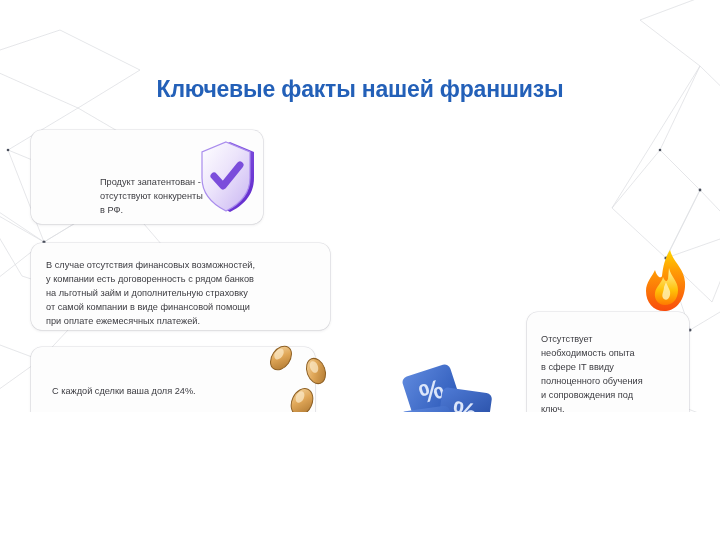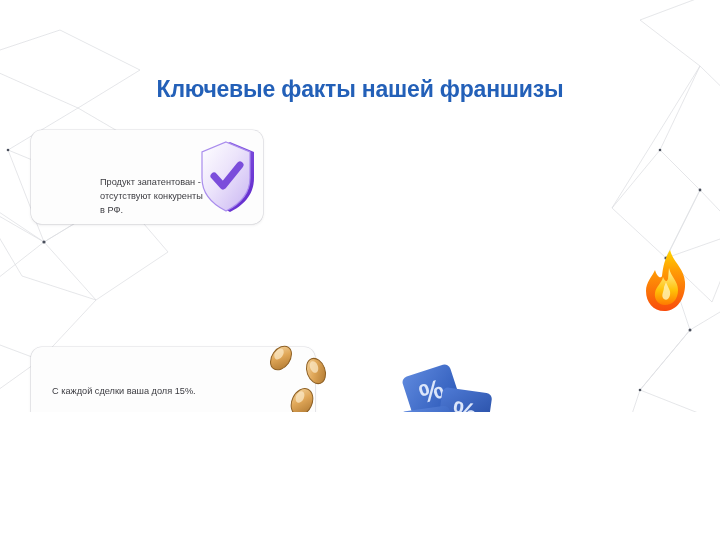--- a/index.html
+++ b/index.html
@@ -153,20 +153,27 @@
         </linearGradient>
       </defs>
       <path d="M34 4 L58 14 L58 40 C58 58 46 68 34 74 C22 68 10 58 10 40 L10 14 Z" fill="url(#shEdge)"></path>
       <path d="M30 4 L54 14 L54 40 C54 57 42 67 30 73 C18 67 6 57 6 40 L6 14 Z" fill="url(#shGrad)" stroke="#a98ced" stroke-width="1.2"></path>
       <path d="M18 38 L27 48 L44 27" fill="none" stroke="#7b4ddb" stroke-width="7" stroke-linecap="round" stroke-linejoin="round"></path>
     </svg>
   </div>
 
 
 
+  <div class="card" id="card-4">
+    <div class="card-text">В случае отсутствия финансовых возможностей,
+у компании есть договоренность с рядом банков
+на льготный займ и дополнительную страховку
+от самой компании в виде финансовой помощи
+при оплате ежемесячных платежей.</div>
+  </div>
 
 
   <div class="deco" id="flame-icon-wrap">
     <svg viewBox="0 0 54 66" width="54" height="66">
       <defs>
         <linearGradient id="flOuter" x1="0.5" y1="0" x2="0.5" y2="1">
           <stop offset="0%" stop-color="#ffd400"></stop>
           <stop offset="35%" stop-color="#ff9b05"></stop>
           <stop offset="100%" stop-color="#f84b0c"></stop>
         </linearGradient>
@@ -175,23 +182,31 @@
           <stop offset="60%" stop-color="#ffc107"></stop>
           <stop offset="100%" stop-color="#ff7a00"></stop>
         </linearGradient>
       </defs>
       <path d="M30 2 C33 14 44 20 45 34 C46 50 37 62 26 63 C14 64 6 55 6 43 C6 34 12 29 15 22 C17 29 21 31 22 28 C23 20 24 12 30 2 Z" fill="url(#flOuter)"></path>
       <path d="M29 20 C31 29 38 33 38 42 C38 52 32 57 25 57 C18 57 14 51 15 45 C16 38 22 35 23 29 C25 34 27 34 28 31 Z" fill="url(#flInner)"></path>
       <path d="M26 34 C28 40 31 42 30 47 C29 52 25 53 23 50 C21 47 24 43 24 39 Z" fill="#fff0b0" opacity="0.85"></path>
     </svg>
   </div>
 
+  <div class="card" id="card-6">
+    <div class="card-text">Отсутствует
+необходимость опыта
+в сфере IT ввиду
+полноценного обучения
+и сопровождения под
+ключ.</div>
+  </div>
 
   <div class="card" id="card-7">
-    <div class="card-text">С каждой сделки ваша доля 15%.</div>
+    <div class="card-text">С каждой сделки ваша доля 24%.</div>
   </div>
 
   <div class="deco" id="coins-wrap">
     <svg viewBox="0 0 110 110" width="110" height="110">
       <defs>
         <linearGradient id="coinG" x1="0" y1="0" x2="1" y2="1">
           <stop offset="0%" stop-color="#f6d9a6"></stop>
           <stop offset="45%" stop-color="#e0a758"></stop>
           <stop offset="100%" stop-color="#a9722c"></stop>
         </linearGradient>

